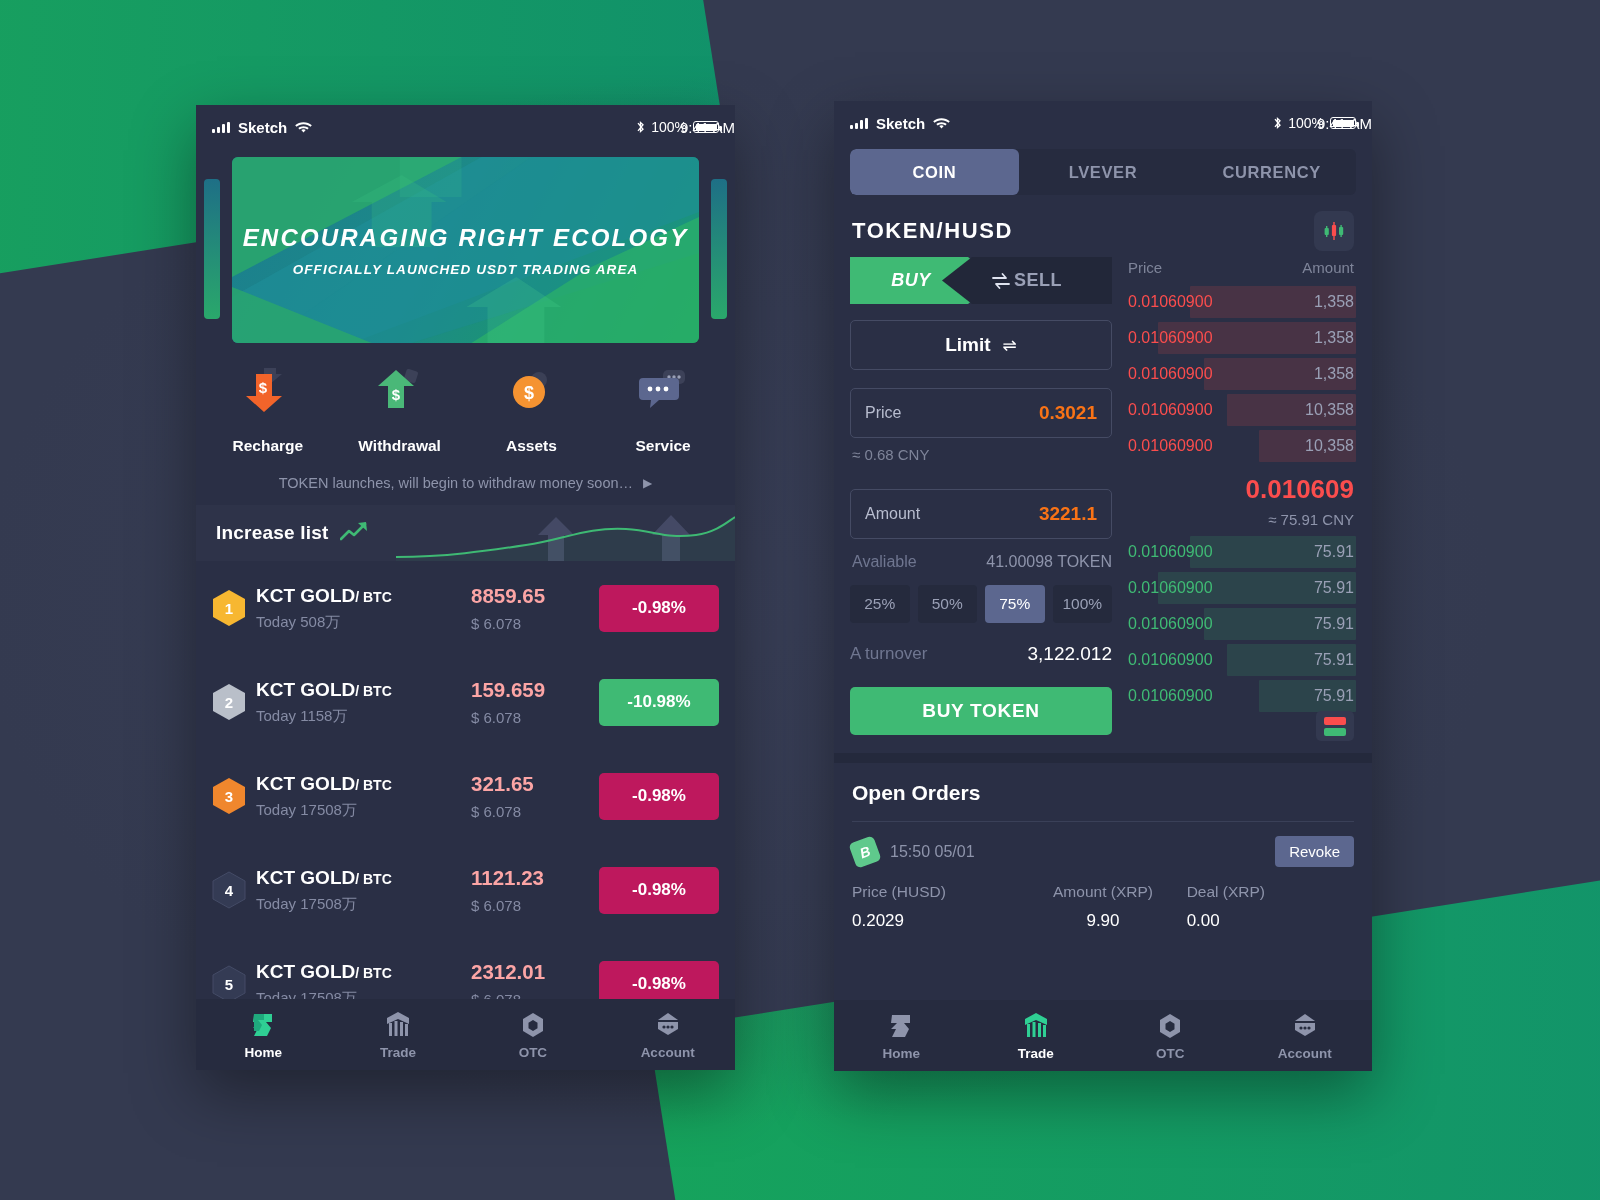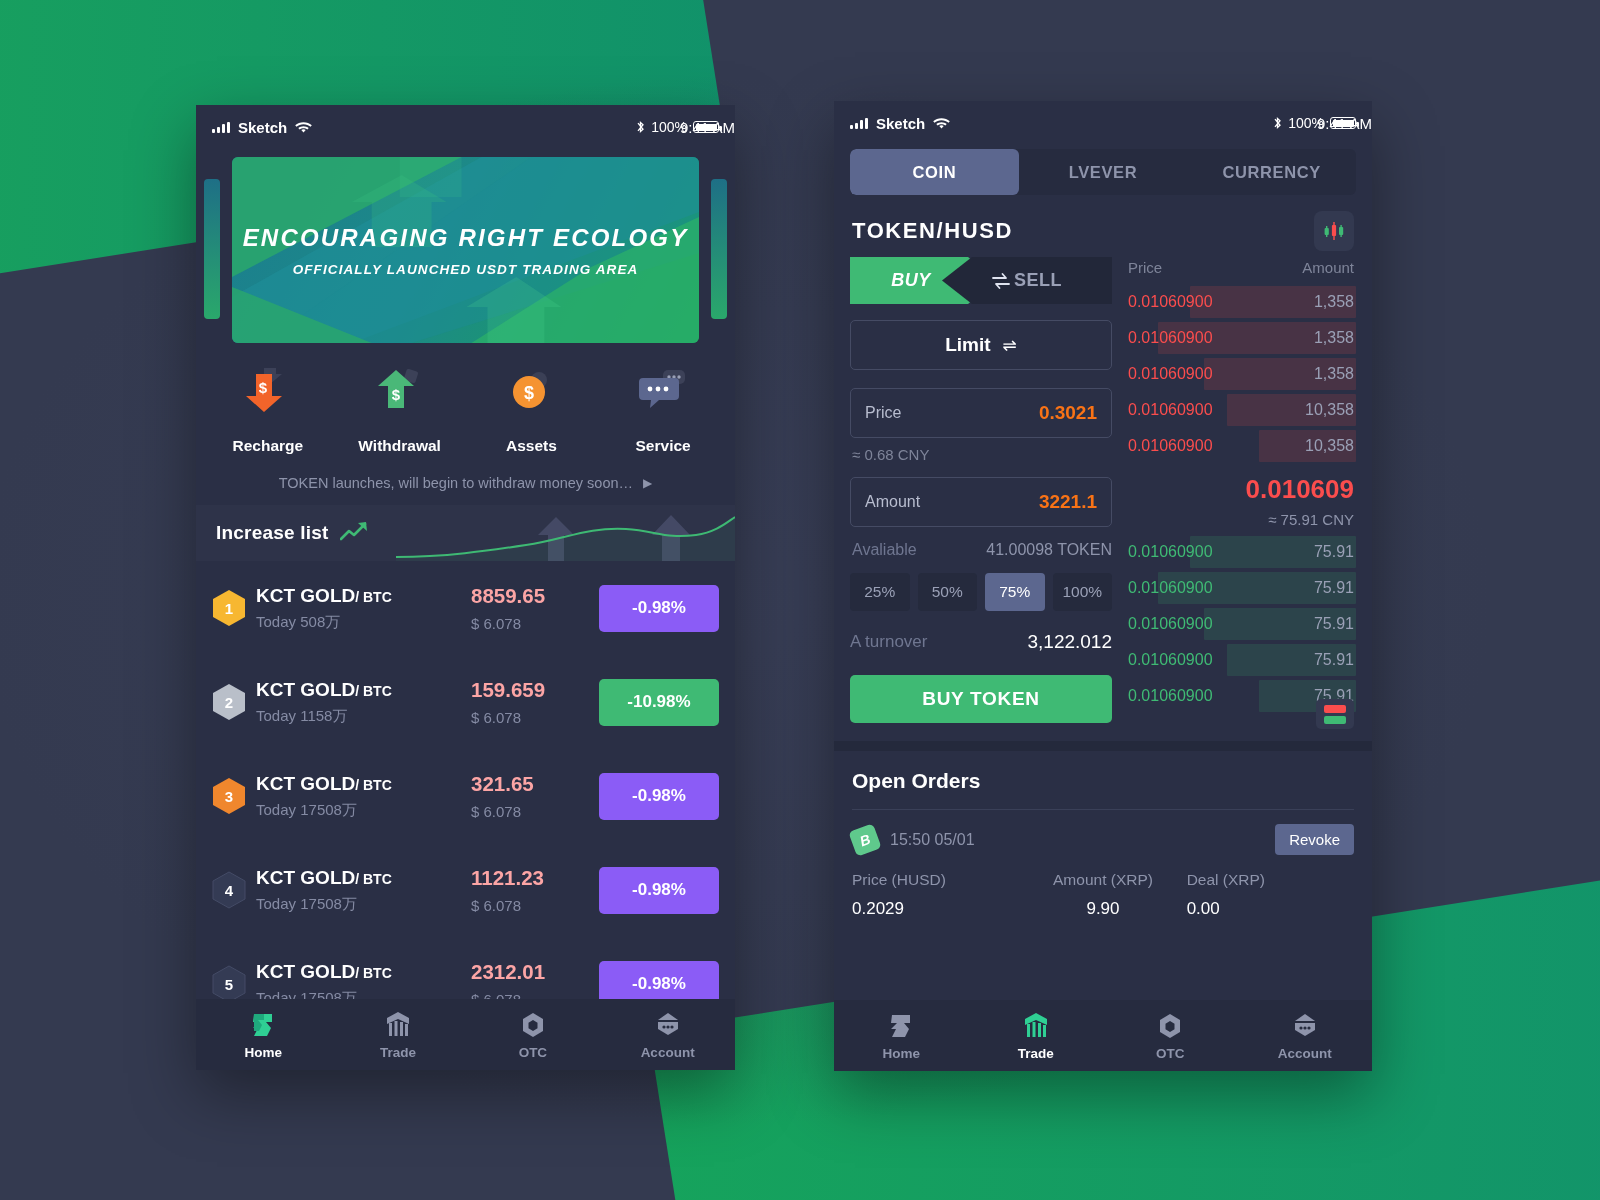--- a/index.html
+++ b/index.html
@@ -111,21 +111,21 @@
   .today { color:#7d melhor; }
   .today { color:#858ba4; font-size: 15px; margin-top: 6px; }
   .pricecol { width: 128px; flex: 0 0 128px; }
   .price { color:#fca5a5; font-size: 20.5px; font-weight: 700; }
   .usd { color:#858ba4; font-size: 15px; margin-top: 7px; }
   .chip {
     width: 120px; flex: 0 0 120px; height: 47px; border-radius: 5px;
     display:flex; align-items:center; justify-content:center;
     color:#fff; font-size: 17px; font-weight: 700;
   }
-  .chip.down { background: #8b5cf6; }
+  .chip.down { background: #be185d; }
   .chip.up   { background: #3fba74; }
 
   
   .tabbar {
     position: absolute; left:0; right:0; bottom:0; height: 71px; background: #262b3f;
     display: flex; align-items: center;
   }
   .tab { flex:1; text-align:center; }
   .tab .ic { height: 30px; display:flex; align-items:center; justify-content:center;}
   .tab .tl { display:block; margin-top: 5px; font-size: 13.5px; color:#8e94ab; font-weight:600;}
@@ -168,21 +168,21 @@
 
   .field {
     height: 50px; border:1px solid #454b64; border-radius:5px;
     display:flex; align-items:center; padding: 0 14px; margin-bottom: 6px;
   }
   .field .flabel { color:#b8bdcf; font-size:16px;}
   .field .fval { margin-left:auto; color:#f97316; font-size:19px; font-weight:700;}
   .field.ddl { justify-content:center; margin-bottom: 18px; }
   .field.ddl .flabel { color:#fff; font-size:19px; font-weight:700; margin-right:12px;}
   .field.ddl .dicon { color:#fff; font-size:17px; }
-  .approx { color:#7e8499; font-size:15px; margin: 8px 0 14px 2px;}
+  .approx { color:#7e8499; font-size:15px; margin: 8px 0 26px 2px;}
   .avail { display:flex; align-items:center; margin: 14px 0 14px 2px;}
   .avail .al { color:#6f7690; font-size:16px;}
   .avail .av { margin-left:auto; color:#8e94ab; font-size:16px;}
   .pcts { display:flex; gap:8px; margin-bottom: 20px;}
   .pct { flex:1; height:38px; border-radius:4px; background:#252a3d; color:#9aa0b6;
          display:flex; align-items:center; justify-content:center; font-size:15.5px;}
   .pct.active { background:#5c678f; color:#fff; }
   .turnover { display:flex; align-items:center; margin-bottom: 22px;}
   .turnover .tl { color:#6f7690; font-size:17px;}
   .turnover .tv { margin-left:auto; color:#fff; font-size:19px; font-weight:500;}

